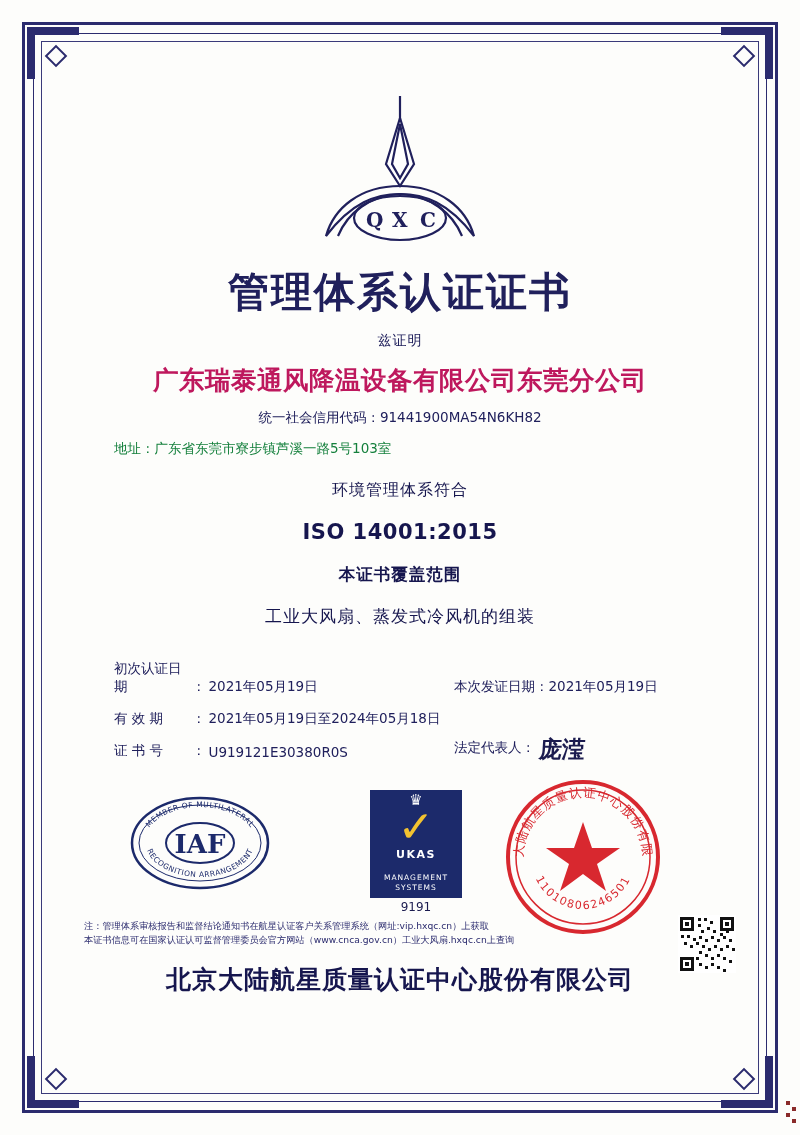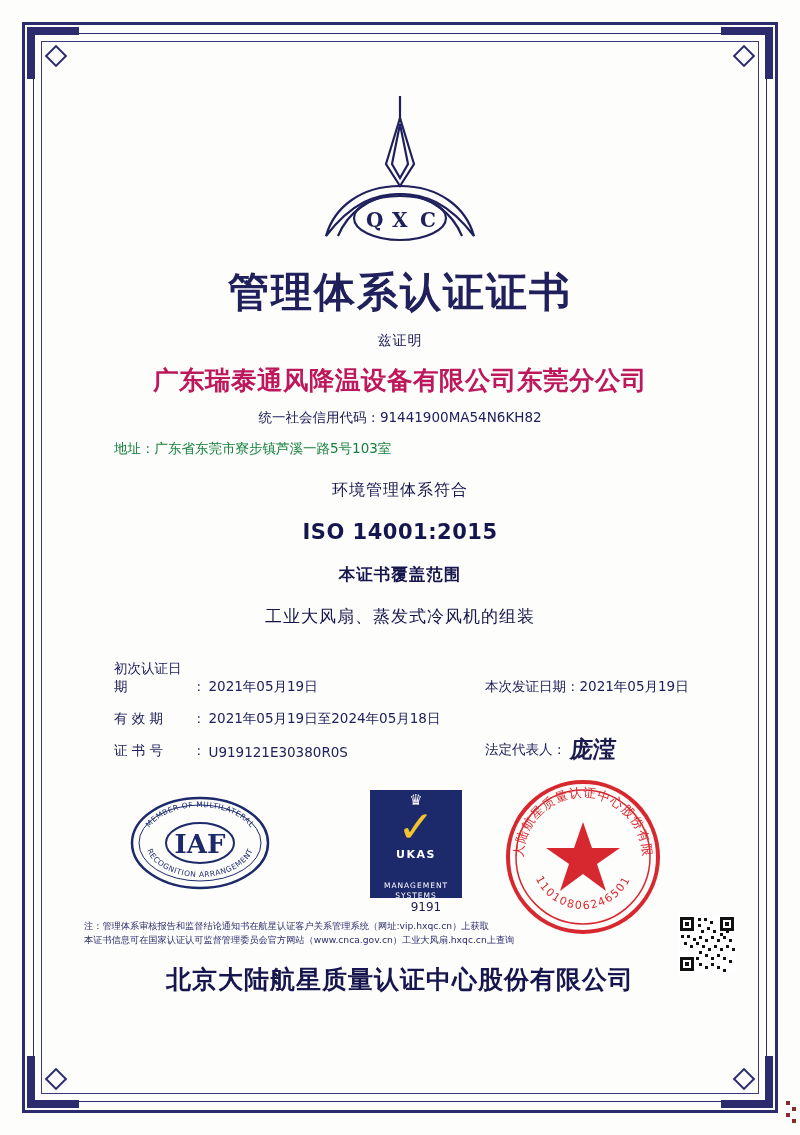--- a/index.html
+++ b/index.html
@@ -151,23 +151,22 @@
     width: 78px;
     display: inline-block;
     letter-spacing: 0;
   }
   .dsep { margin-right: 3px; }
   .dvalue { white-space: nowrap; }
   .dright {
     position: absolute;
     left: 340px;
     display: flex;
-    align-items: center;
+    align-items: flex-start;
     white-space: nowrap;
-    margin-left: 31px;
   }
   .rep-name {
     font-family: "DejaVu Serif", serif;
     font-weight: bold;
     font-size: 23px;
     line-height: 0.9;
     margin-left: 4px;
     color: #1b1b4f;
     transform: skewX(-4deg);
   }
@@ -201,25 +200,25 @@
     line-height: 40px;
     color: #f2c230;
     font-weight: bold;
   }
   .ukas .u-name {
     font-size: 11px; font-weight: bold; letter-spacing: 1.5px;
     margin-top: 1px;
   }
   .ukas .u-sub {
     font-size: 7.5px; letter-spacing: 1px; text-align: center; line-height: 10px;
-    margin-top: 20px;
+    margin-top: 12px;
   }
   .ukas-num {
     position: absolute;
-    left: 328px; top: 112px;
+    left: 318px; top: 112px;
     width: 92px;
     text-align: center;
     font-size: 12px;
     color: #1b1b4f;
   }
   .seal {
     position: absolute;
     left: 452px; top: -10px;
     width: 158px; height: 158px;
   }

